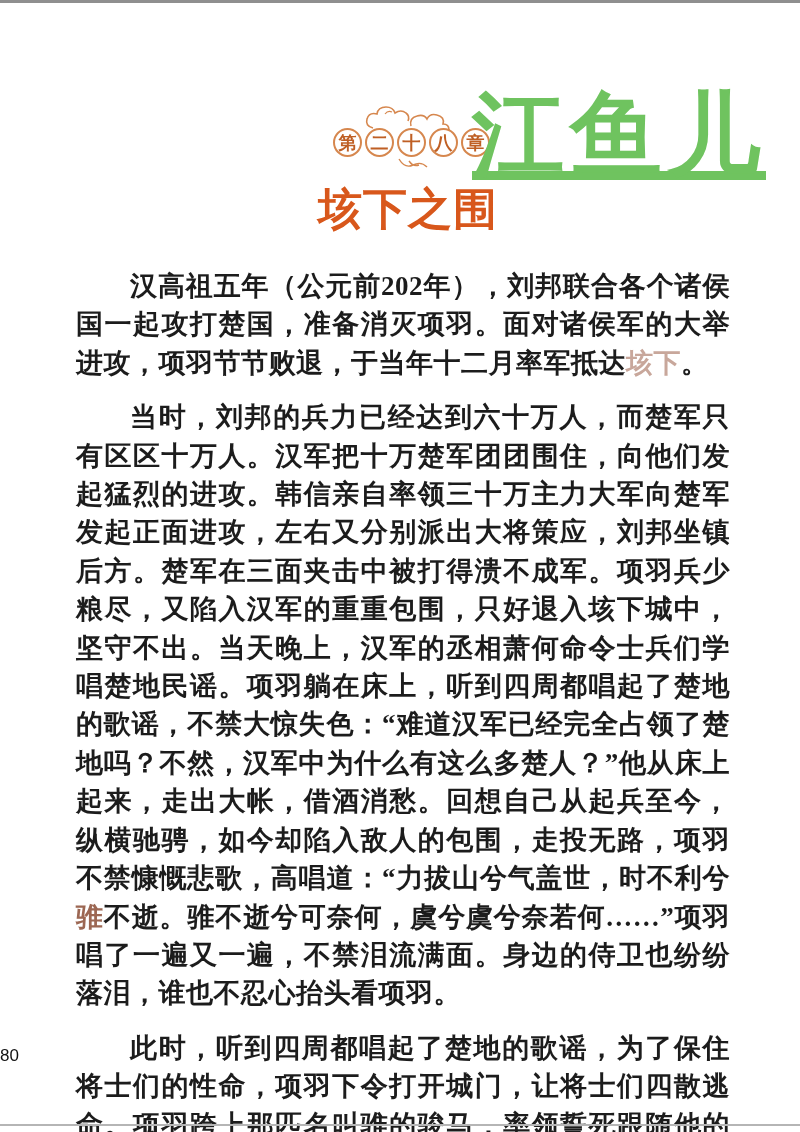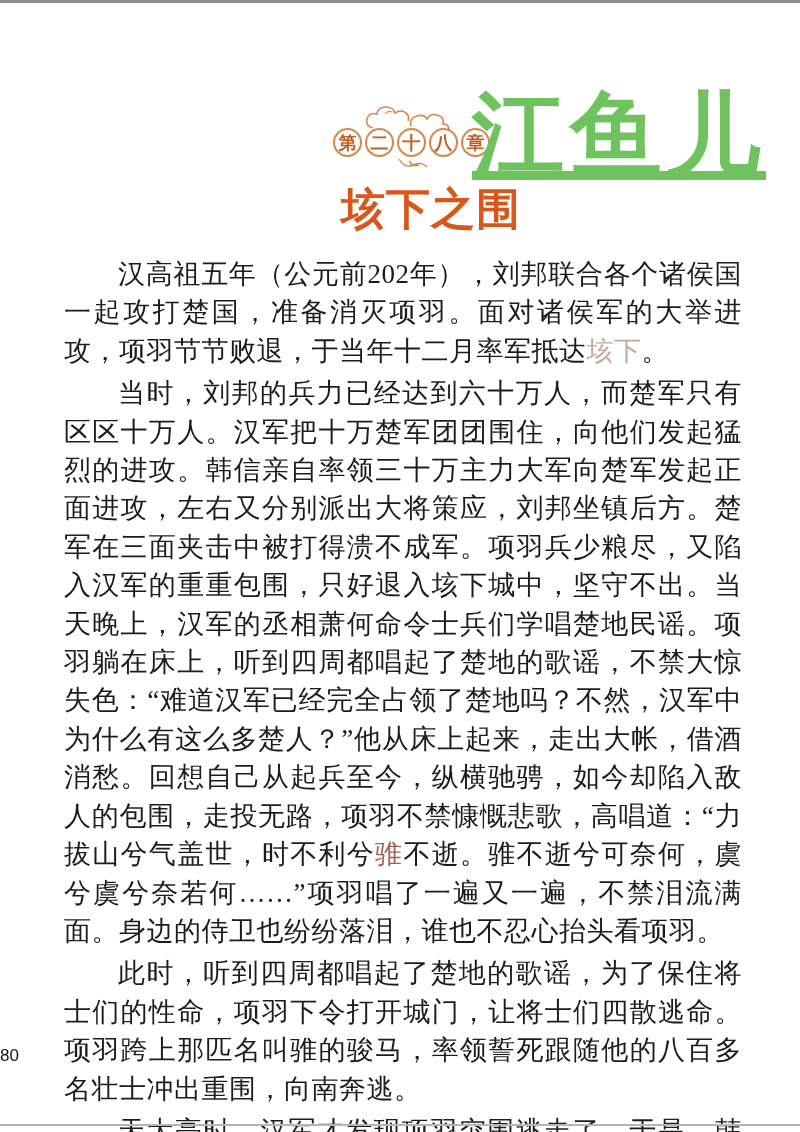--- a/index.html
+++ b/index.html
@@ -45,30 +45,29 @@
     font-weight: 900; font-size: 92px; line-height: 1.05;
     color: #6fc35f; letter-spacing: 6px; white-space: nowrap; text-decoration: underline;
   }
 
   
   .title {
     position: absolute; left: 318px; top: 180px;
     font-size: 44px; font-weight: 700; color: #d8571b;
     letter-spacing: 1px; white-space: nowrap;
     font-family: "Liberation Serif", "DejaVu Serif", serif;
-    margin-left: 23px;
   }
 
   
   .body-text {
     position: absolute; left: 60px; top: 251px; width: 686px;
     font-size: 27px; line-height: 38.4px; color: #1c1c1c;
     text-align: justify; letter-spacing: 0.5px;
   }
-  .body-text p { text-indent: 2em; margin: 4px; }
+  .body-text p { text-indent: 2em; margin: 16px; font-weight: bold; }
   .hl1 { color: #c8a79b; }   
   .hl2 { color: #9c6753; }   
 
   
   .page-number {
     position: absolute; top: 1046px; left: 0; right: 0;
     font-size: 17px; color: #111;
     font-family: "Liberation Sans", "DejaVu Sans", sans-serif;
   }
   .bottom-watermark {

